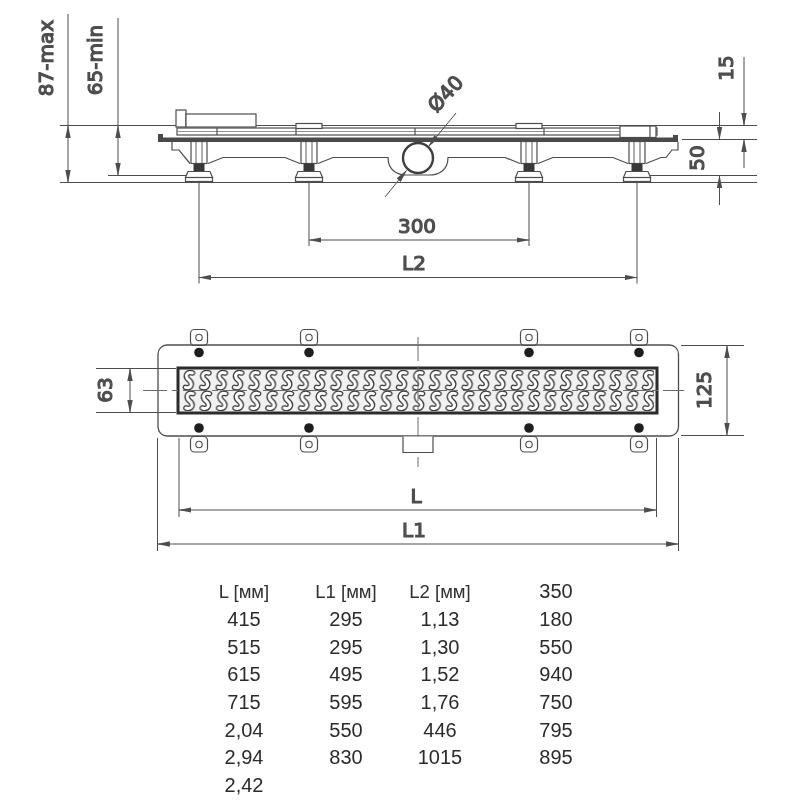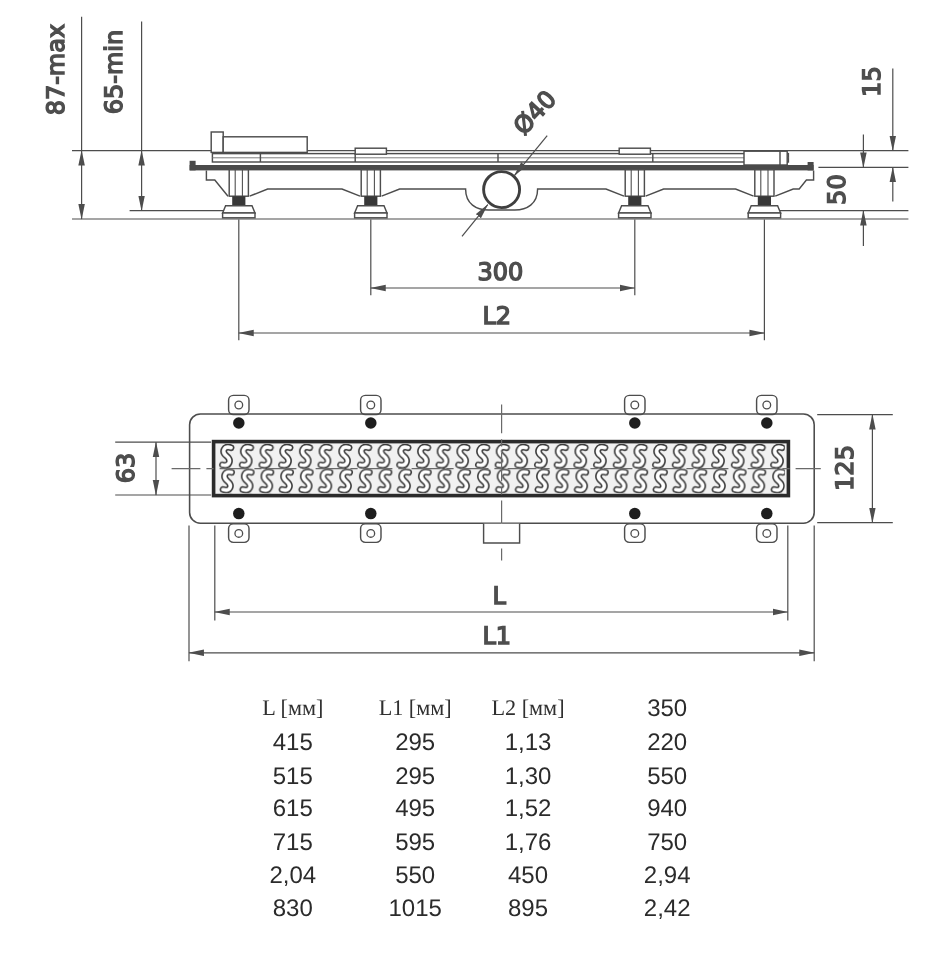--- a/index.html
+++ b/index.html
@@ -5,21 +5,21 @@
   html,body{margin:0;padding:0;background:#ffffff;}
   .page{position:relative;width:793px;height:800px;background:#ffffff;overflow:hidden;
         font-family:"Liberation Sans", sans-serif;}
   svg{position:absolute;left:0;top:0;}
   svg text{font-family:"DejaVu Sans", sans-serif;fill:#4f4f4f;}
   .dimtxt{font-size:20px;}
   .spec-table{position:absolute;left:188px;top:578px;width:436px;
               display:grid;grid-template-columns:112px 92px 96px 136px;
               grid-auto-rows:27.7px;color:#2b2b2b;font-size:20px;}
   .spec-table .cell{display:flex;align-items:center;justify-content:center;white-space:nowrap;}
-  .spec-table .hdr{font-size:18.5px;color:#303030;font-family:Liberation Serif, serif;}
+  .spec-table .hdr{font-size:18.5px;color:#303030;}
 </style>
 </head>
 <body>
 
 <div class="page">
 
 <svg width="793" height="560" viewBox="0 0 793 560">
   <defs>
     <marker id="arr" viewBox="0 0 12 5" refX="11.5" refY="2.5" markerWidth="13" markerHeight="6" markerUnits="userSpaceOnUse" orient="auto-start-reverse">
       <path d="M0,0 L12,2.5 L0,5 Z" fill="#4d4d4d"></path>
@@ -229,40 +229,41 @@
 <div class="spec-table">
   <div class="cell hdr">L [мм]</div>
   <div class="cell hdr">L1 [мм]</div>
   <div class="cell hdr">L2 [мм]</div>
 
   <div class="cell">350</div>
   <div class="cell">415</div>
   <div class="cell">295</div>
   <div class="cell">1,13</div>
 
-  <div class="cell">220</div>
+  <div class="cell">180</div>
   <div class="cell">515</div>
   <div class="cell">295</div>
   <div class="cell">1,30</div>
 
   <div class="cell">550</div>
   <div class="cell">615</div>
   <div class="cell">495</div>
   <div class="cell">1,52</div>
 
   <div class="cell">940</div>
   <div class="cell">715</div>
   <div class="cell">595</div>
   <div class="cell">1,76</div>
 
   <div class="cell">750</div>
   <div class="cell">2,04</div>
 
   <div class="cell">550</div>
-  <div class="cell">450</div>
+  <div class="cell">446</div>
+  <div class="cell">795</div>
   <div class="cell">2,94</div>
 
   <div class="cell">830</div>
   <div class="cell">1015</div>
   <div class="cell">895</div>
   <div class="cell">2,42</div>
 </div>
 
 </div>
 

